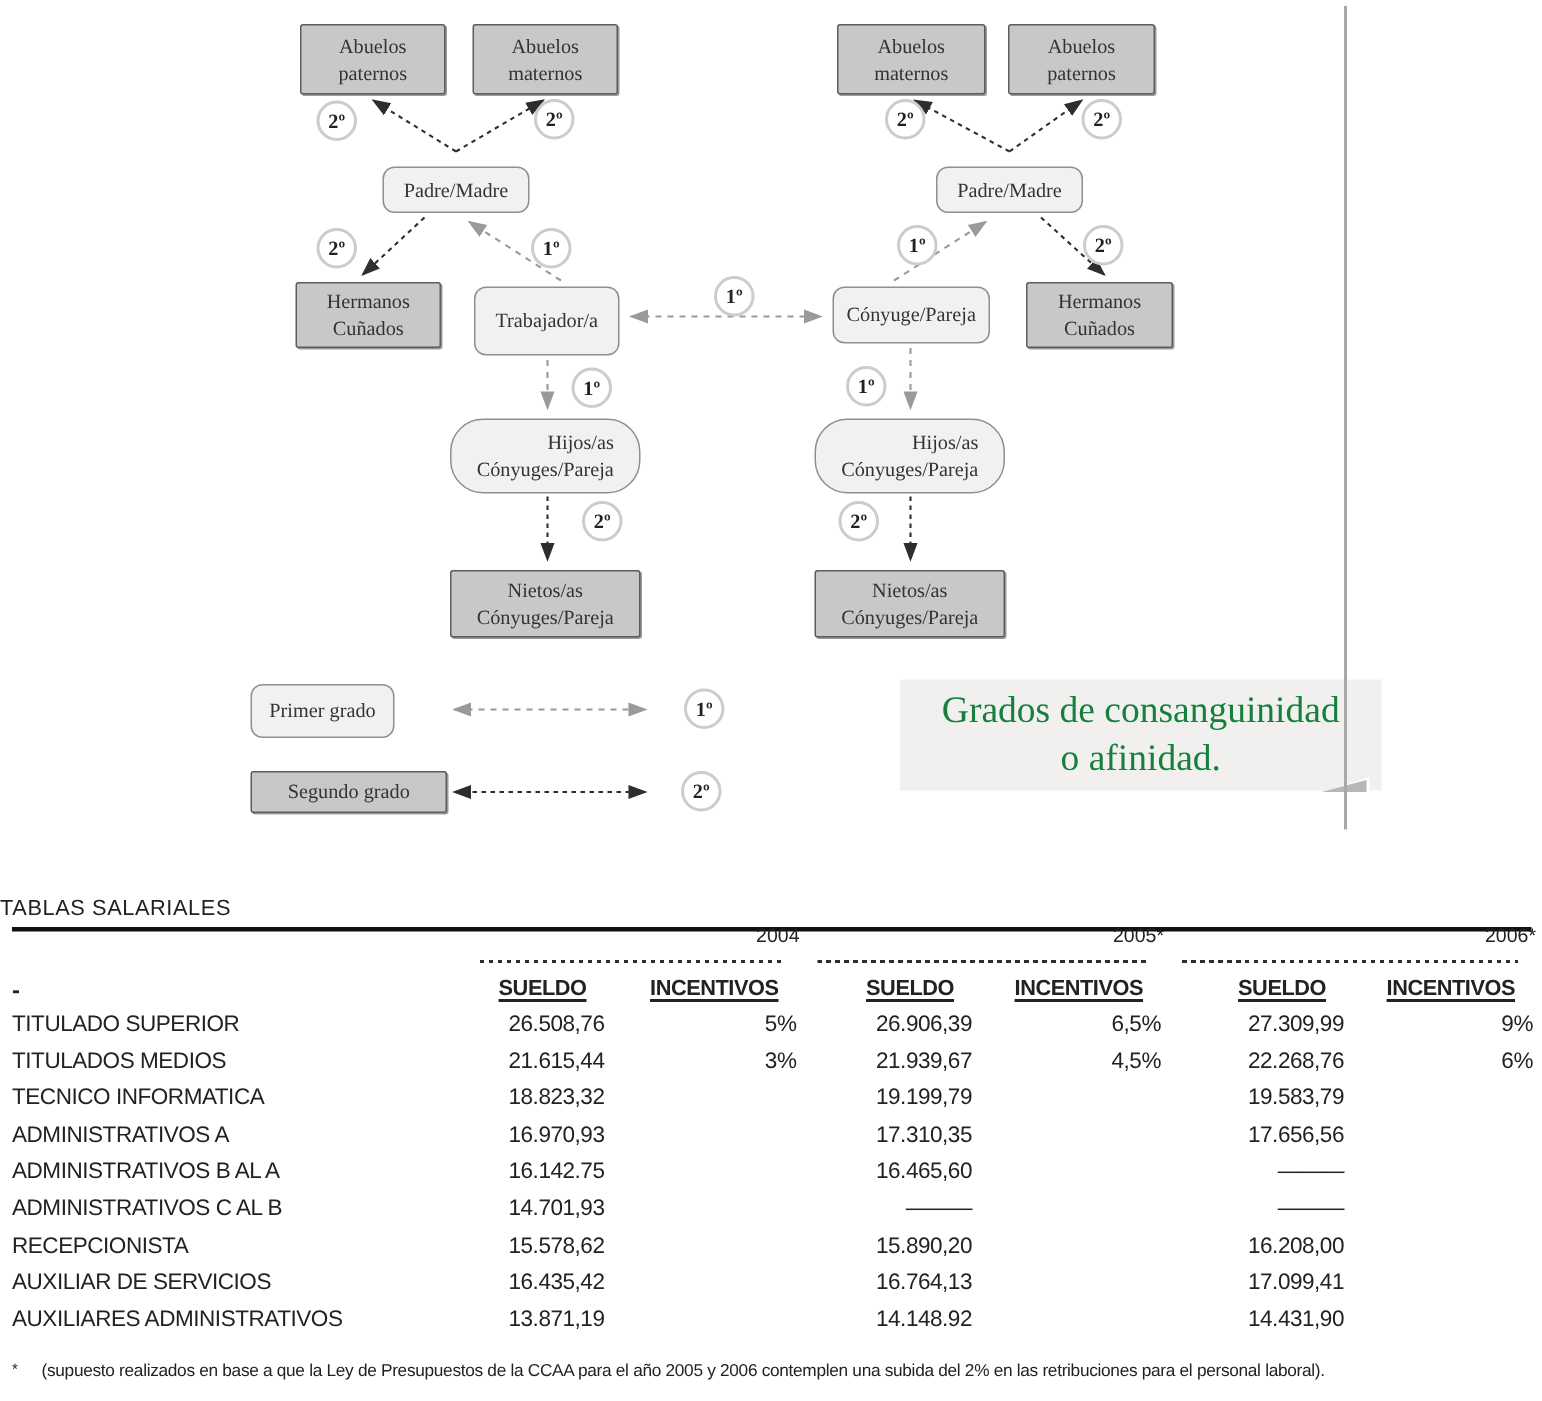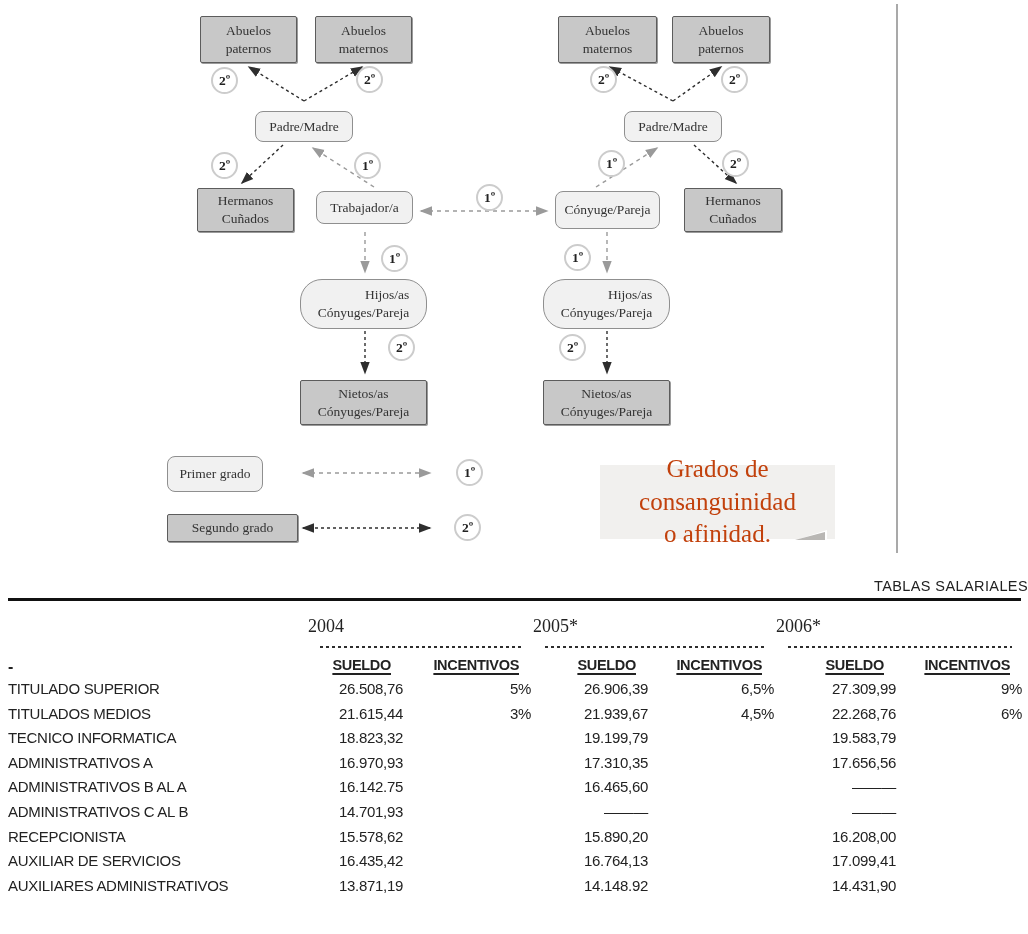--- a/index.html
+++ b/index.html
@@ -14,37 +14,37 @@
           text-align:center; font-size:13.5px; line-height:1.32; color:#333;
           white-space:pre-line; }
   .dark  { background:#c8c8c8; border:1.6px solid #5c5c5c; border-radius:2px;
            box-shadow:1px 1px 0 #9a9a9a; }
   .light { background:#f1f1f1; border:1.4px solid #8f8f8f; border-radius:8px;text-align:right; }
   .round { border-radius:22px; }
   .badge { position:absolute; width:27px; height:27px; border-radius:50%;
            background:#ffffff; border:2px solid #cccccc; display:flex;
            align-items:center; justify-content:center; font-size:13.5px;
            font-weight:700; color:#222; }
-  .caption { position:absolute; left:600px; top:465px; width:235px; height:74px;
+  .caption { position:absolute; left:600px; top:453px; width:321px; height:74px;
              background:#f1f0ee; display:flex; align-items:center; justify-content:center;
-             text-align:center; font-size:25px; color:#c2410c; white-space:pre-line;
+             text-align:center; font-size:25px; color:#15803d; white-space:pre-line;
              line-height:1.3; }
   .fold { position:absolute; right:8px; bottom:-2px; width:0; height:0;
           border-left:34px solid transparent; border-bottom:11px solid #ffffff; }
   .fold::before { content:""; position:absolute; left:-32px; top:2px; width:0; height:0;
           border-left:30px solid transparent; border-bottom:8px solid #b9b7b4; }
   .vsep { position:absolute; left:896px; top:4px; width:2px; height:549px; background:#a9a9a9; }
 
   
   .tablesec { position:absolute; left:0; top:578px; width:1028px; }
-  .ttitle { text-align:right; font-size:14.5px; letter-spacing:.4px; color:#222; }
+  .ttitle { text-align:left; font-size:14.5px; letter-spacing:.4px; color:#222;margin-top:20px; }
   .trule { margin:4px 7px 0 8px; height:2.5px; background:#111; }
   .grid { position:absolute; left:8px; top:32px; width:1016px;
           display:grid; grid-template-columns:300px 97px 128px 117px 126px 122px 126px; }
-  .yearcell { grid-column:span 2; text-align:left; font-size:18px; padding-top:6px;font-family:Liberation Serif, serif; }
+  .yearcell { grid-column:span 2; text-align:right; font-size:13px; padding-top:6px; }
   .dashline { margin:9px 12px 0 12px; height:2px;
               background:repeating-linear-gradient(90deg,#2d2d2d 0 3px,transparent 3px 6px); }
   .colhead { font-size:14.5px; letter-spacing:-0.3px; text-align:right; padding:9px 14px 4px 0;
              text-decoration:underline; text-decoration-thickness:1.5px; text-underline-offset:3px;font-weight:bold; }
   .cornerdash { align-self:end; font-size:16px; font-weight:700; padding-bottom:1px; }
   .td { font-size:15px; letter-spacing:-0.3px; height:24.6px; line-height:24.6px;
         white-space:nowrap; overflow:visible; }
   .td.lab { text-align:left; }
   .td.num { text-align:right; padding-right:2px; }
   .foot { position:absolute; left:8px; top:330px; width:1016px; font-size:11.5px;
@@ -93,21 +93,21 @@
   <div class="dbox dark" style="left:558px;top:16px;width:99px;height:47px;">Abuelos
 maternos</div>
   <div class="dbox dark" style="left:672px;top:16px;width:98px;height:47px;">Abuelos
 paternos</div>
 
   <div class="dbox light" style="left:255px;top:111px;width:98px;height:31px;">Padre/Madre</div>
   <div class="dbox light" style="left:624px;top:111px;width:98px;height:31px;">Padre/Madre</div>
 
   <div class="dbox dark" style="left:197px;top:188px;width:97px;height:44px;">Hermanos
 Cuñados</div>
-  <div class="dbox light" style="left:316px;top:191px;width:97px;height:33px;">Trabajador/a</div>
+  <div class="dbox light" style="left:316px;top:191px;width:97px;height:46px;">Trabajador/a</div>
   <div class="dbox light" style="left:555px;top:191px;width:105px;height:38px;">Cónyuge/Pareja</div>
   <div class="dbox dark" style="left:684px;top:188px;width:98px;height:44px;">Hermanos
 Cuñados</div>
 
   <div class="dbox light round" style="left:300px;top:279px;width:127px;height:50px;">Hijos/as
 Cónyuges/Pareja</div>
   <div class="dbox light round" style="left:543px;top:279px;width:127px;height:50px;">Hijos/as
 Cónyuges/Pareja</div>
 
   <div class="dbox dark" style="left:300px;top:380px;width:127px;height:45px;">Nietos/as
@@ -237,13 +237,16 @@
 
     <div class="td lab">AUXILIARES ADMINISTRATIVOS</div>
     <div class="td num">13.871,19</div>
     <div class="td num"></div>
     <div class="td num">14.148.92</div>
     <div class="td num"></div>
     <div class="td num">14.431,90</div>
     <div class="td num"></div>
   </div>
 
+  <div class="foot">
+    <span class="mark">*</span><span>(supuesto realizados en base a que la Ley de Presupuestos de la CCAA para el año 2005 y 2006 contemplen una subida del 2% en las retribuciones para el personal laboral).</span>
+  </div>
 </div>
 
 </body></html>

